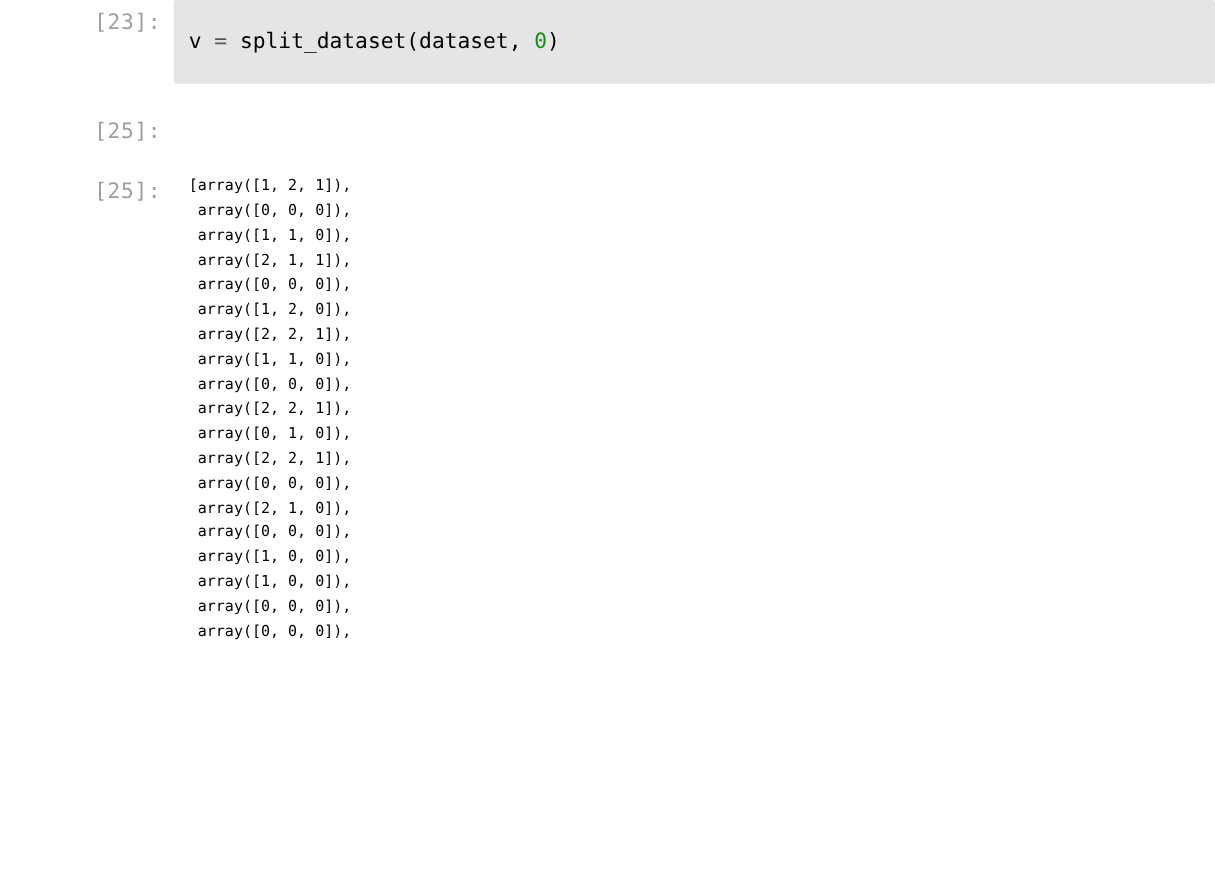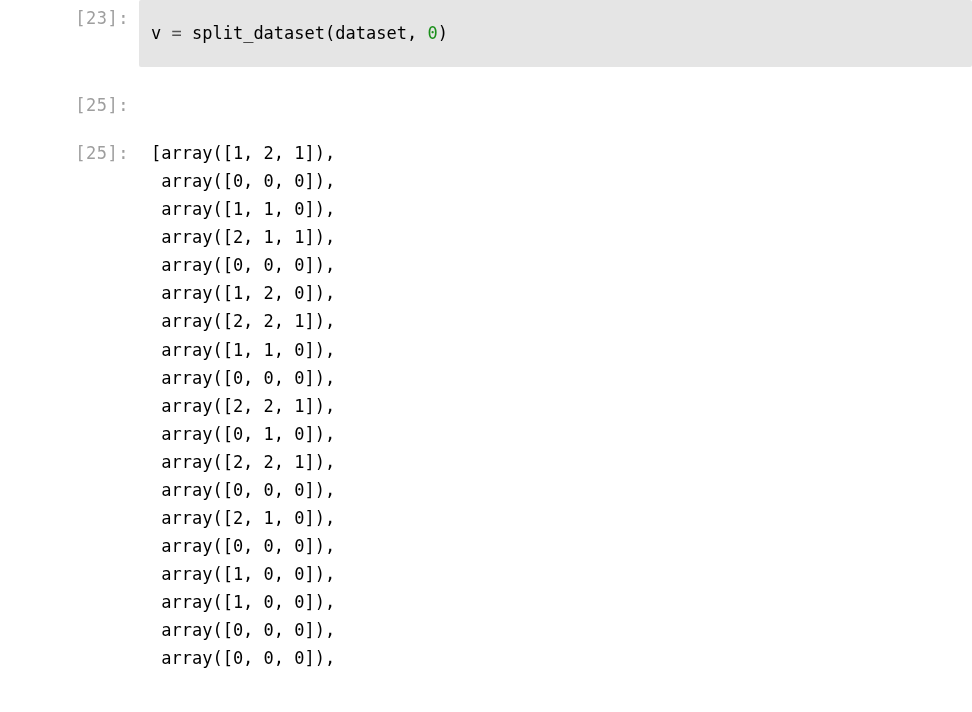--- a/index.html
+++ b/index.html
@@ -40,21 +40,21 @@
     background: #e5e5e5;
     padding: 20px 12px;
     border-radius: 2px;
     min-height: 36px;
   }
   .output-area {
     flex: 1;
     padding: 4px 12px 0 12px;
     white-space: pre;
     line-height: 1.65;
-    font-size: 17px;
+    font-size: 12px;
   }
   .code {
     white-space: pre;
     font-size: 17px;
     line-height: 1.6;
   }
   .tok-var { color: #000000; }
   .tok-op  { color: #000000; }
   .tok-fn  { color: #000000; }
   .tok-paren { color: #000000; }

